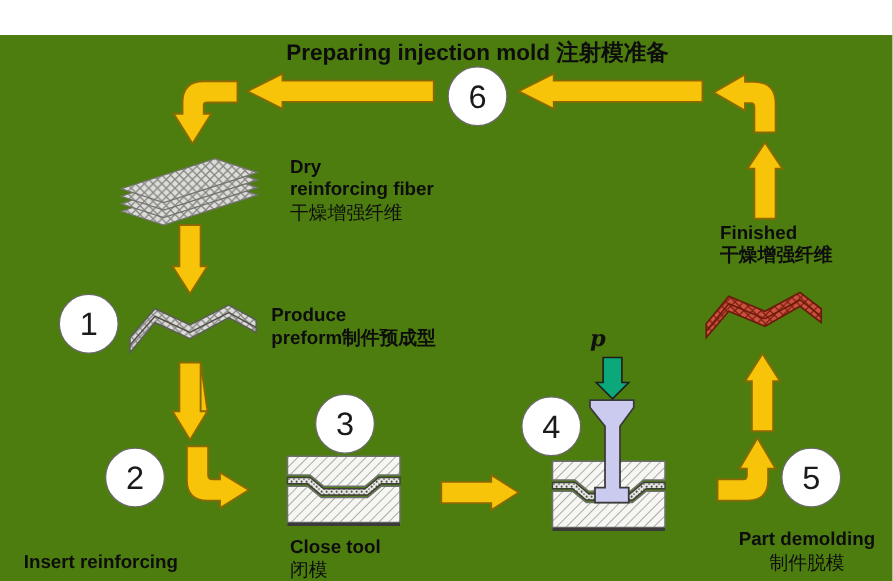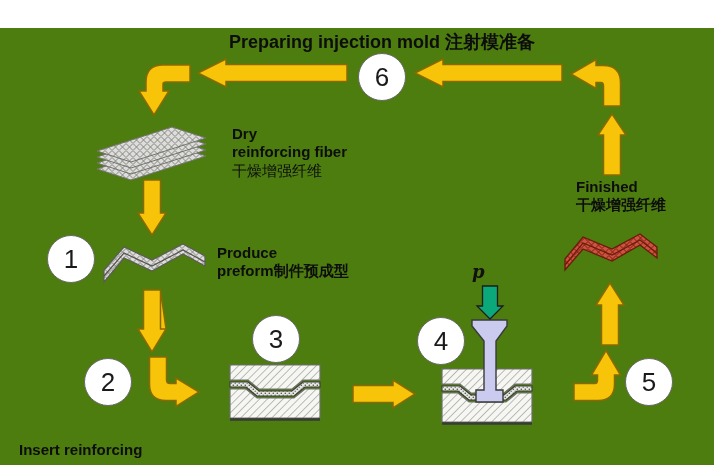--- a/index.html
+++ b/index.html
@@ -122,22 +122,30 @@
 
   <div class="lbl" style="left:217px;top:216px;">
     <span>Produce</span><br>
     <span>preform制件预成型</span>
   </div>
 
   <div class="lbl" style="left:19px;top:413px;">
     <span>Insert reinforcing</span><br>
   </div>
 
+  <div class="lbl" style="left:232px;top:401px;">
+    <span>Close tool</span>
+    <span class="cn">闭模</span>
+  </div>
 
 
+  <div class="lbl center" style="left:577px;top:395px;width:137px;">
+    <span>Part demolding</span>
+    <span class="cn">制件脱模</span>
+  </div>
 
   <div class="lbl" style="left:576px;top:150px;">
     <span>Finished</span><br>
     <span>干燥增强纤维</span>
   </div>
 
   <div class="p-lbl">p</div>
 </div>
 
 </body></html>

